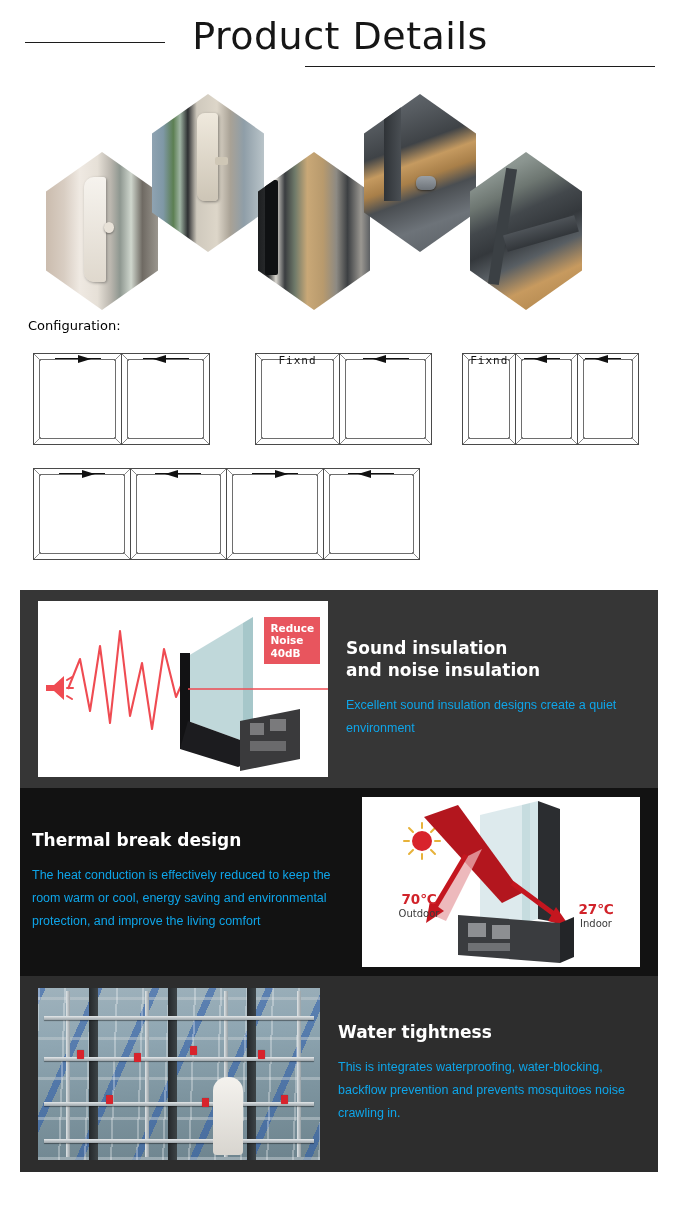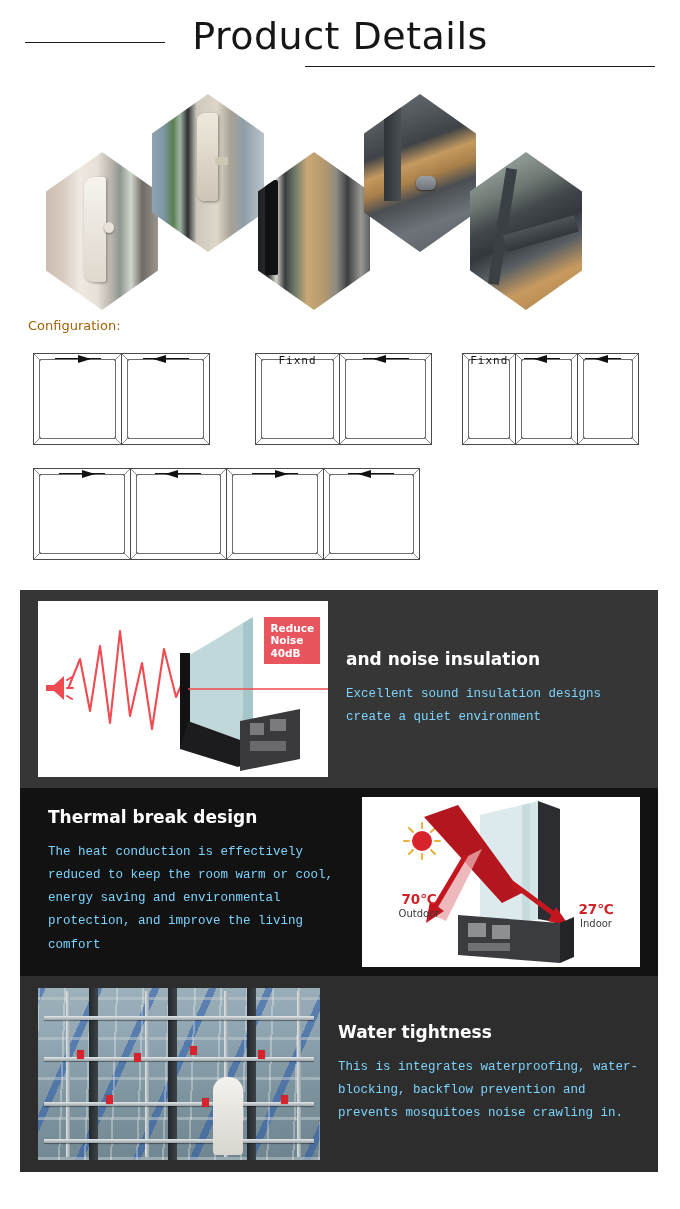--- a/index.html
+++ b/index.html
@@ -117,21 +117,21 @@
   }
   .ph-corner::after {
     content:""; position:absolute; left:30%; top:46%; width:66%; height:11%;
     background: linear-gradient(180deg,#4e5358,#32363a);
     transform: rotate(-16deg);
   }
 
   
   .config-label {
     position: absolute; left: 28px; top: 318px;
-    font-size: 13px; color: #a16207;
+    font-size: 13px; color: #000000;
     font-family: "DejaVu Sans", sans-serif;
   }
   .cfg { position: absolute; }
   .cfg-frame {
     position: absolute; inset: 0;
     border: 1px solid #4a4a4a;
     background: #fff;
     display: flex;
   }
   .panel {
@@ -187,22 +187,22 @@
   .frow-3 { top: 386px; height: 196px; background: #2d2d2d; }
 
   .fimg { position: relative; background: #fdba74; flex: 0 0 auto; overflow: hidden; }
   .ftext { flex: 1 1 auto; padding: 0 18px; display: flex; flex-direction: column; justify-content: center; }
   .ftitle {
     color: #ffffff; font-weight: 700; line-height: 1.28;
     font-size: 17px; margin-bottom: 12px;
     font-family: "DejaVu Sans", sans-serif;
   }
   .fbody {
-    color: #7dd3fc; font-size: 12.5px; line-height: 1.85;
-    font-family: Liberation Mono, monospace;
+    color: #0ea5e9; font-size: 12.5px; line-height: 1.85;
+    font-family: Liberation Sans, sans-serif;
   }
 
   
   .ill-sound { width: 290px; height: 176px; margin: 11px 0 0 18px; }
   .badge-noise {
     position: absolute; right: 8px; top: 16px;
     background: #e8555e; color: #fff;
     font-size: 10.5px; font-weight: 700; line-height: 1.18;
     padding: 5px 6px; text-align: left; z-index: 5;
     font-family: "DejaVu Sans", sans-serif;
@@ -394,28 +394,29 @@
           <polyline points="150,88 180,88 230,88 290,88" fill="none" stroke="#ef4b52" stroke-width="1.6"></polyline>
         </svg>
         <div class="badge-noise">
           <div>Reduce</div>
           <div>Noise</div>
           <div>40dB</div>
         </div>
       </div>
       <div class="ftext">
         <div class="ftitle">
+          <div>Sound insulation</div>
           <div>and noise insulation</div>
         </div>
         <div class="fbody">Excellent sound insulation designs create a quiet environment</div>
       </div>
     </div>
 
     <div class="frow frow-2">
-      <div class="ftext" style="padding-left:28px;">
+      <div class="ftext" style="padding-left:12px;">
         <div class="ftitle">Thermal break design</div>
         <div class="fbody">The heat conduction is effectively reduced to keep the room warm or cool, energy saving and environmental protection, and improve the living comfort</div>
       </div>
       <div class="fimg ill-thermal">
         <svg viewBox="0 0 278 170" width="278" height="170">
           <rect x="0" y="0" width="278" height="170" fill="#ffffff"></rect>
 
           <g>
             <circle cx="60" cy="44" r="10" fill="#d8232c"></circle>
             <g stroke="#e7b23a" stroke-width="2" stroke-linecap="round">

